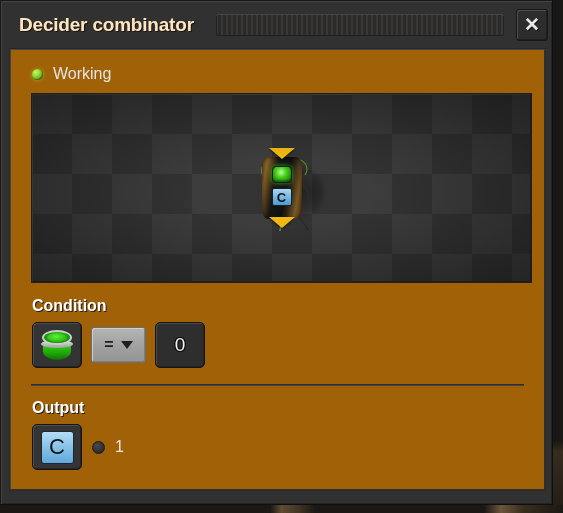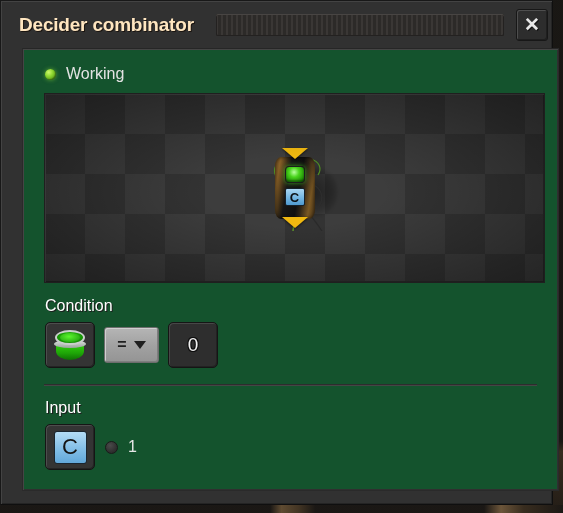--- a/index.html
+++ b/index.html
@@ -105,25 +105,25 @@
     color: #e8e8e8;
     font-size: 19px;
     font-weight: bold;
     line-height: 1;
     text-shadow: 1px 1px 0 #111;
   }
 
   
   .content-panel {
     position: absolute;
-    left: 21px;
+    left: 8px;
     top: 47px;
     width: 537px;
     height: 443px;
-    background: #14532d;
+    background: #a16207;
     border: 1px solid #2a2a2a;
     border-top-color: #262626;
     box-shadow: inset 1px 1px 0 #454545, inset -1px -1px 0 #303030;
     box-sizing: border-box;
     padding: 8px 14px 0 14px;
   }
 
   
   .status-row {
     display: flex;
@@ -239,21 +239,21 @@
   }
   .wire {
     position: absolute;
     pointer-events: none;
   }
 
   
   .section-title {
     color: #ffffff;
     font-size: 16px;
-    font-weight: normal;
+    font-weight: bold;
     margin: 14px 0 7px 8px;
     text-shadow: 1px 1px 0 #1e1e1e;
   }
   .separator {
     height: 1px;
     margin: 16px 7px 0 7px;
     background: #2d2d2d;
     box-shadow: 0 1px 0 #454545;
   }
 
@@ -482,21 +482,21 @@
         </div>
 
         <div class="number-field">
           <span class="num">0</span>
         </div>
 
       </div>
 
       <div class="separator"></div>
 
-      <div class="section-title">Input</div>
+      <div class="section-title">Output</div>
 
       <div class="output-row">
 
         <div class="slot-button">
           <div class="icon-signal-c">C</div>
         </div>
 
         <div class="radio-group">
           <div class="radio-option">
             <span class="radio-dot"></span>

